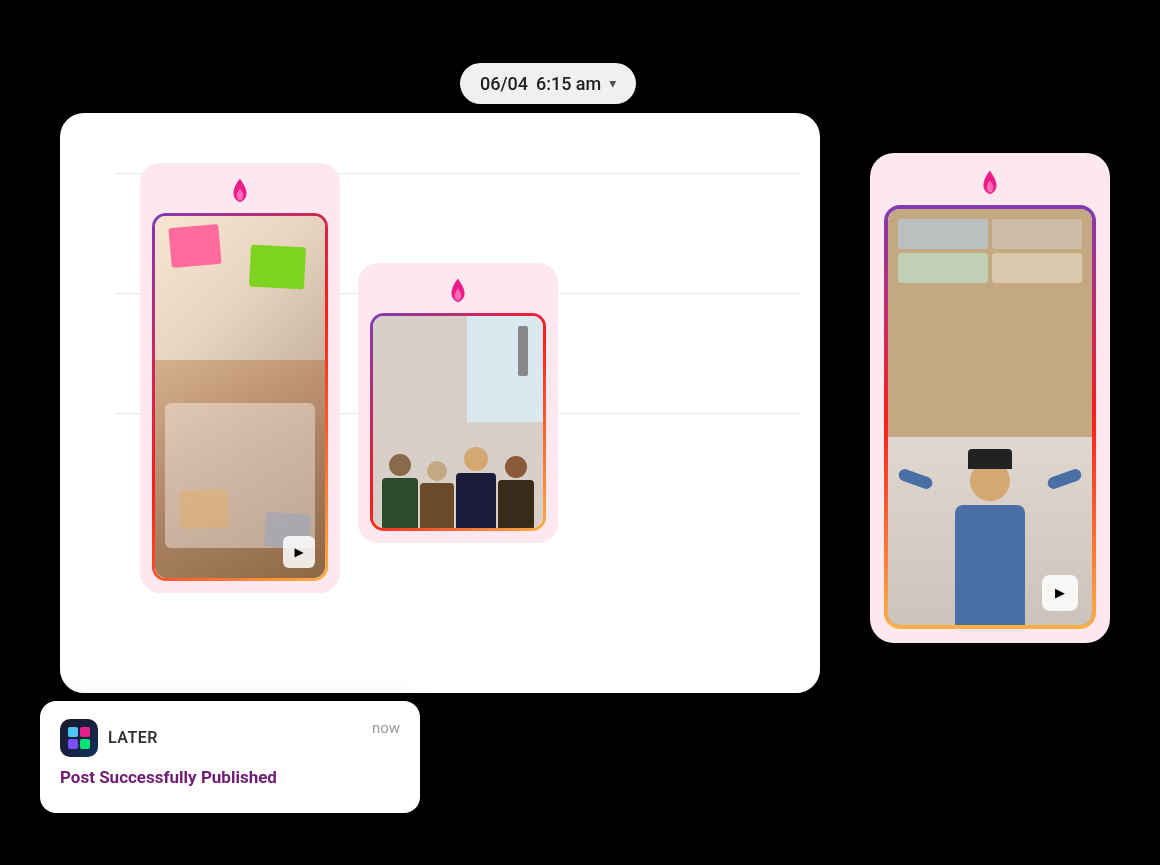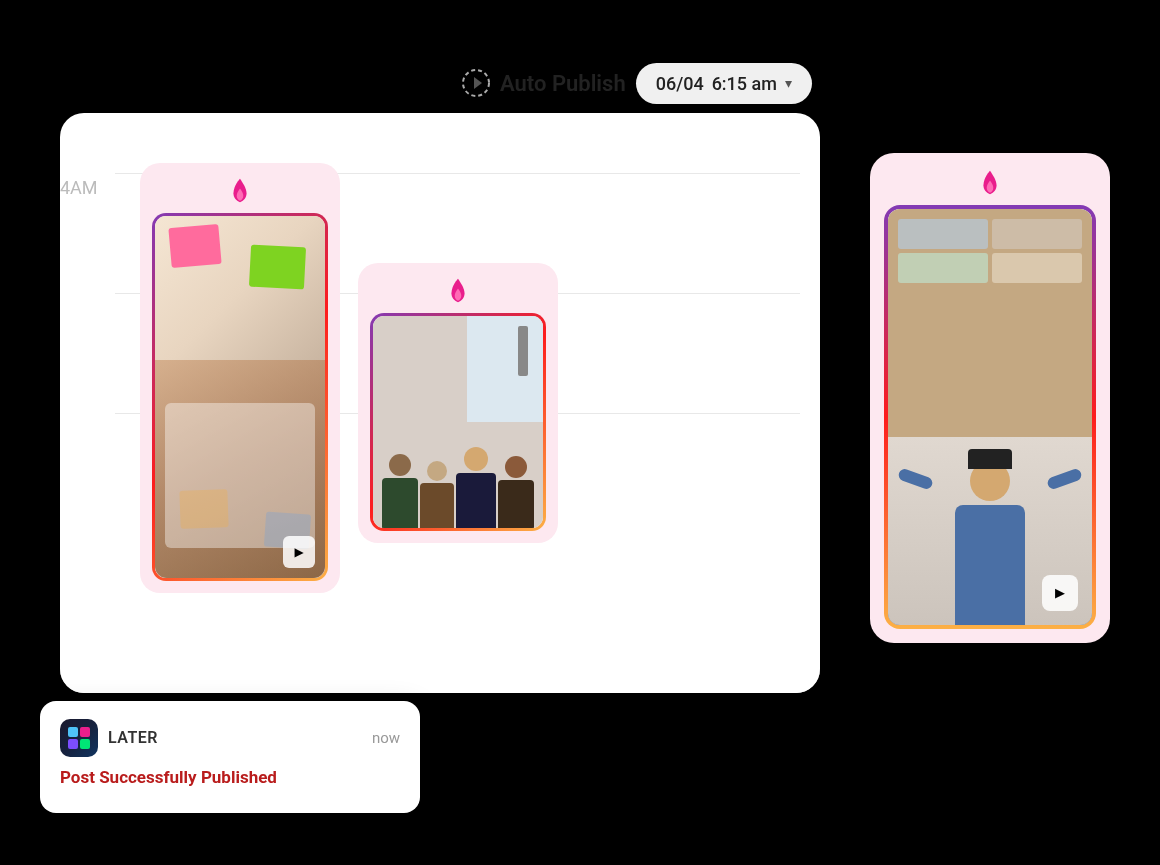--- a/index.html
+++ b/index.html
@@ -273,21 +273,21 @@
       width: 380px;
       background: #fff;
       border-radius: 16px;
       padding: 18px 20px;
       box-shadow: 0 8px 30px rgba(0,0,0,0.20);
       z-index: 20;
     }
 
     .notification-header {
       display: flex;
-      align-items: center;
+      align-items: flex-start;
       justify-content: space-between;
       margin-bottom: 10px;
     }
 
     .notification-app {
       display: flex;
       align-items: center;
       gap: 10px;
     }
 
@@ -323,21 +323,21 @@
     }
 
     .notification-time {
       font-size: 15px;
       color: #999;
     }
 
     .notification-title {
       font-size: 17px;
       font-weight: 700;
-      color: #b91c1c;
+      color: #701a75;
       margin-bottom: 8px;
     }
 
     .notification-body {
       font-size: 15px;
       color: #444;
       line-height: 1.5;
     }
 
     
@@ -416,41 +416,30 @@
       margin-bottom: -8px;
       z-index: 1;
     }
   </style>
 </head>
 <body>
 
 <div class="scene">
 
   <div class="auto-publish-badge">
-    <div class="auto-publish-label">
-      <div class="auto-publish-icon">
-
-        <svg viewBox="0 0 32 32" fill="none" xmlns="http://www.w3.org/2000/svg">
-          <circle cx="16" cy="16" r="13" stroke="#aaa" stroke-width="2" stroke-dasharray="4 3" fill="none"></circle>
-          <polygon points="14,10 22,16 14,22" fill="#555"></polygon>
-        </svg>
-      </div>
-      <span>Auto Publish</span>
-    </div>
     <div class="date-badge">
       <span>06/04</span>
       <span>6:15 am</span>
       <span class="chevron">▾</span>
     </div>
   </div>
 
   <div class="calendar-card">
 
     <div class="time-labels">
-      <div class="time-label">4AM</div>
     </div>
 
     <div class="grid-lines">
       <div class="grid-line"></div>
       <div class="grid-line"></div>
       <div class="grid-line"></div>
     </div>
 
     <div class="posts-area">
 

